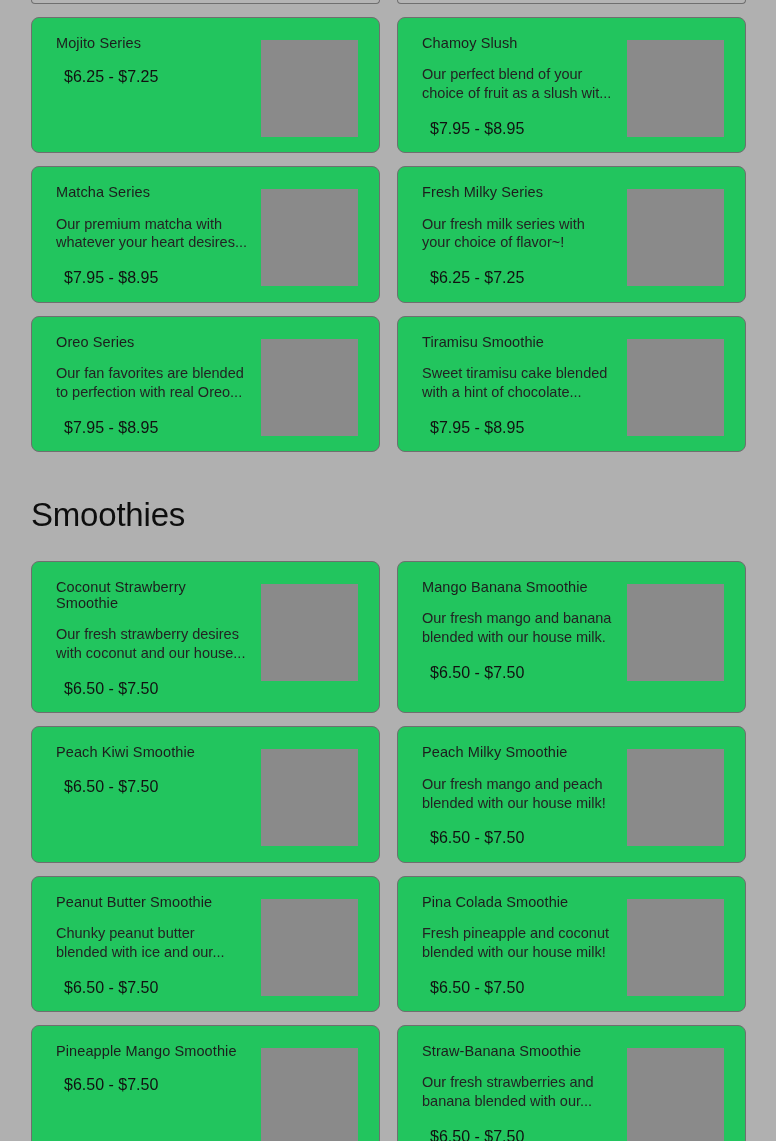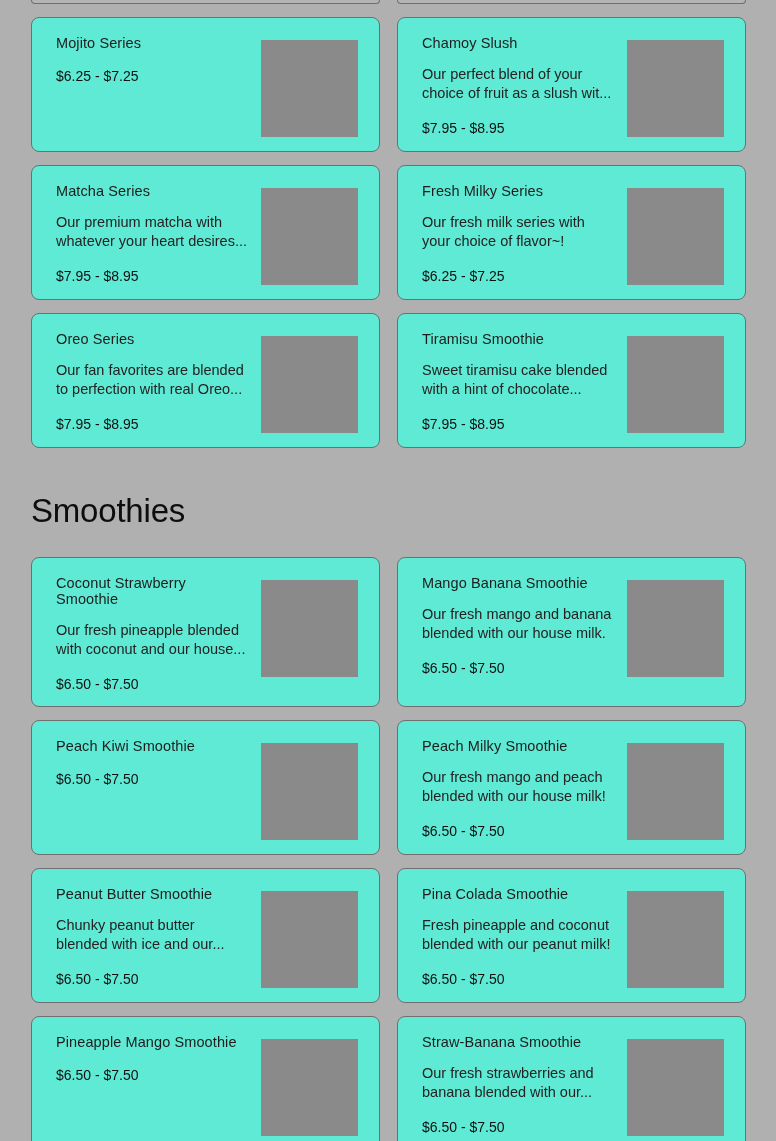--- a/index.html
+++ b/index.html
@@ -27,21 +27,21 @@
     display: grid;
     grid-template-columns: 349px 349px;
     column-gap: 17px;
     row-gap: 13px;
     padding: 0 31px;
     box-sizing: border-box;
     width: 776px;
   }
 
   .card {
-    background: #5eead4;
+    background: #22c55e;
     border: 1px solid #6f6f6f;
     border-radius: 8px;
     box-sizing: border-box;
     display: flex;
     align-items: flex-start;
     justify-content: space-between;
     padding: 14px 21px 14px 24px;
     min-height: 124px;
   }
 
@@ -64,24 +64,24 @@
   .card-desc {
     font-size: 14.5px;
     line-height: 1.30;
     color: #232323;
     margin: 14px 0 0 0;
     max-width: 192px;
     font-weight: 400;
   }
 
   .card-price {
-    font-size: 14px;
+    font-size: 16px;
     line-height: 1.15;
     color: #111111;
-    margin: 17px 0 0 0;
+    margin: 17px 0 0 8px;
     font-weight: 400;
   }
 
   .card-thumb {
     flex: 0 0 auto;
     width: 97px;
     height: 97px;
     background: #8a8a8a;
     margin-top: 8px;
   }
@@ -190,21 +190,21 @@
 
   <h2 class="section-heading">Smoothies</h2>
 
   <div class="section-spacer-bottom"></div>
 
   <div class="menu-grid">
 
     <div class="card">
       <div class="card-text">
         <div class="card-title">Coconut Strawberry Smoothie</div>
-        <div class="card-desc">Our fresh pineapple blended with coconut and our house...</div>
+        <div class="card-desc">Our fresh strawberry desires with coconut and our house...</div>
         <div class="card-price">$6.50 - $7.50</div>
       </div>
       <div class="card-thumb"></div>
     </div>
 
     <div class="card">
       <div class="card-text">
         <div class="card-title">Mango Banana Smoothie</div>
         <div class="card-desc">Our fresh mango and banana blended with our house milk.</div>
         <div class="card-price">$6.50 - $7.50</div>
@@ -234,21 +234,21 @@
         <div class="card-title">Peanut Butter Smoothie</div>
         <div class="card-desc">Chunky peanut butter blended with ice and our...</div>
         <div class="card-price">$6.50 - $7.50</div>
       </div>
       <div class="card-thumb"></div>
     </div>
 
     <div class="card">
       <div class="card-text">
         <div class="card-title">Pina Colada Smoothie</div>
-        <div class="card-desc">Fresh pineapple and coconut blended with our peanut milk!</div>
+        <div class="card-desc">Fresh pineapple and coconut blended with our house milk!</div>
         <div class="card-price">$6.50 - $7.50</div>
       </div>
       <div class="card-thumb"></div>
     </div>
 
     <div class="card">
       <div class="card-text">
         <div class="card-title">Pineapple Mango Smoothie</div>
         <div class="card-price">$6.50 - $7.50</div>
       </div>

